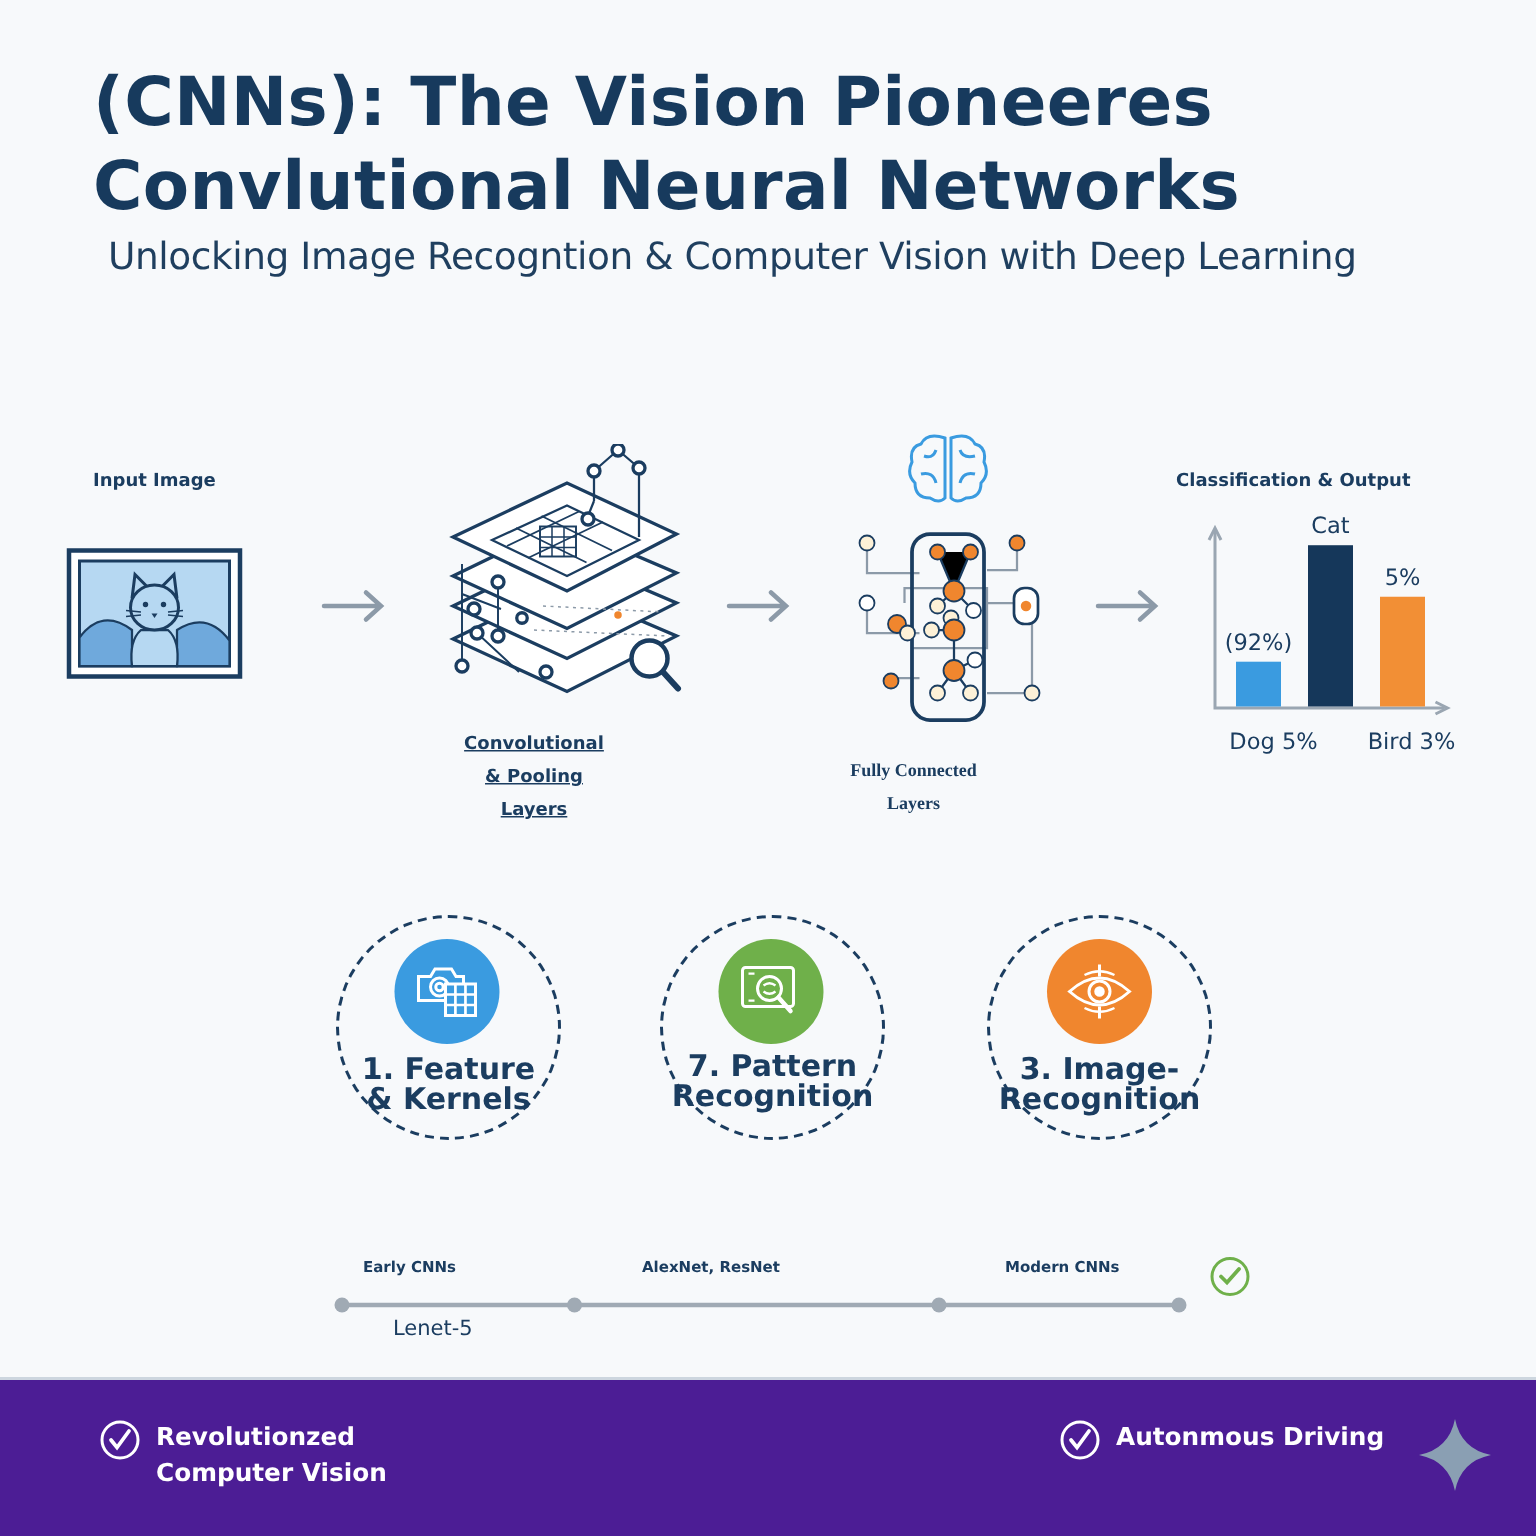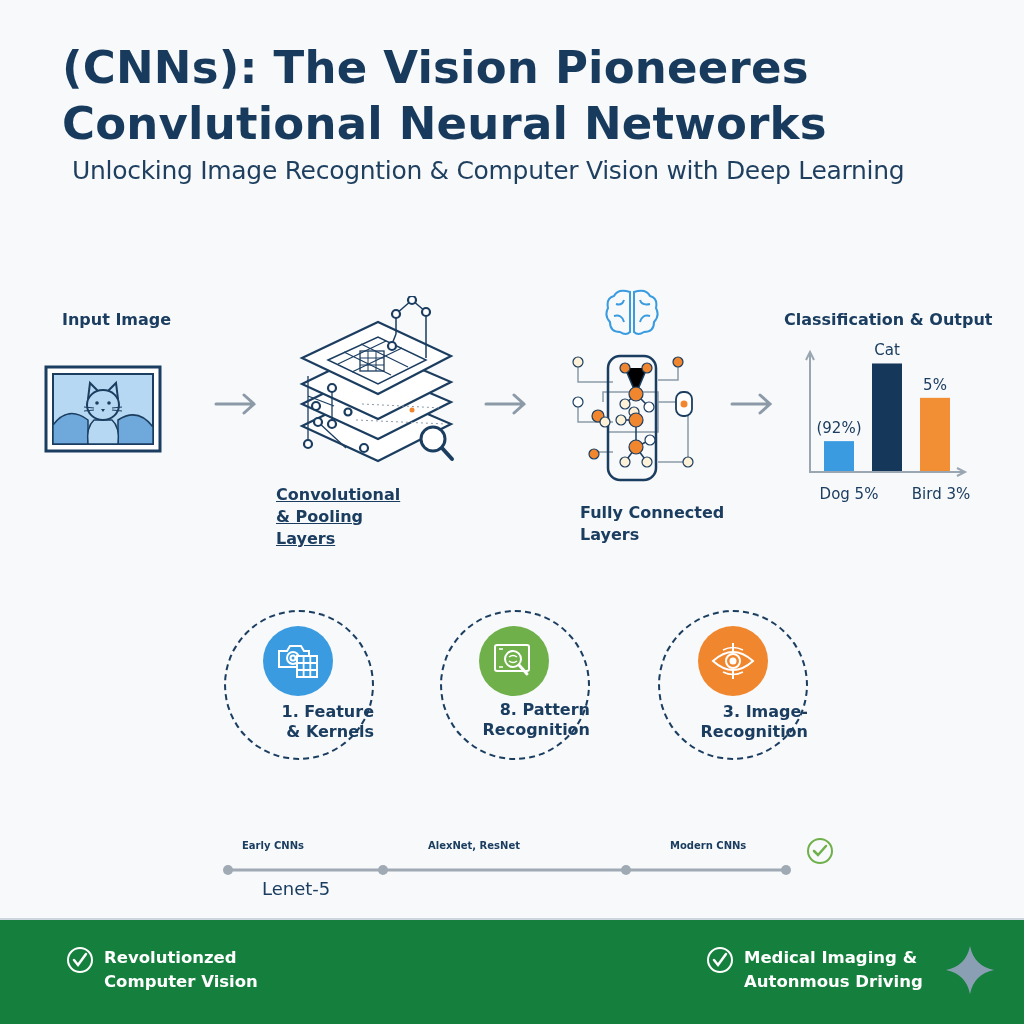--- a/index.html
+++ b/index.html
@@ -16,40 +16,40 @@
       font-family: "DejaVu Sans", sans-serif;
       font-weight: bold; font-size: 45px; line-height: 56px;
       color: #173a5d; letter-spacing: 0.2px;
     }
     .subtitle {
       left: 72px; top: 156px;
       font-size: 25px; color: #1f3f5f; font-weight: normal;
       letter-spacing: -0.3px;
     }
     .stage-label {
-      font-weight: bold; font-size: 16px; color: #1b3d60; 
+      font-weight: bold; font-size: 12px; color: #1b3d60; text-align: center;
       line-height: 22px;
     }
     .arrow { color: #8c9aa8; }
     .dashed-circle {
       width: 150px; height: 150px; border-radius: 50%;
       border: 2.5px dashed #1b3d60;
     }
     .badge {
       width: 70px; height: 70px; border-radius: 50%;
       display: flex; align-items: center; justify-content: center;
     }
     .circle-label {
-      font-weight: bold; font-size: 16px; color: #1b3d60; text-align: right; line-height: 20px;
+      font-weight: bold; font-size: 20px; color: #1b3d60; text-align: center; line-height: 20px;
     }
     .timeline-label { font-weight: bold; font-size: 10px; color: #1b3d60; }
-    .timeline-sub { font-size: 18px; color: #1b3d60; }
+    .timeline-sub { font-size: 14px; color: #1b3d60; }
     .footer {
       left: 0; top: 918px; width: 1024px; height: 106px;
-      background: #15803d;
+      background: #4c1d95;
       border-top: 2px solid #cdd6df;
     }
     .footer-item {
       display: flex; align-items: flex-start; gap: 10px;
       color: #ffffff; font-weight: bold; font-size: 16.5px; line-height: 24px;
     }
   </style>
 </head>
 <body>
 
@@ -150,21 +150,21 @@
     <circle cx="10" cy="50" r="5" fill="#ffffff"></circle>
     <circle cx="30" cy="64" r="6" fill="#f0862e"></circle>
     <circle cx="37" cy="70" r="5" fill="#fdf1d7"></circle>
     <circle cx="26" cy="102" r="5" fill="#f0862e"></circle>
     <circle cx="110" cy="10" r="5" fill="#f0862e"></circle>
     <circle cx="120" cy="110" r="5" fill="#fdf1d7"></circle>
   </g>
   <rect x="108" y="40" width="16" height="24" rx="7" fill="#ffffff" stroke="#1b3d60" stroke-width="1.8"></rect>
   <circle cx="116" cy="52" r="3.5" fill="#f0862e"></circle>
 </svg>
-<div class="abs stage-label" style="left:580px; top:502px; width:164px;">
+<div class="abs stage-label" style="left:527px; top:502px; width:164px;font-family:Liberation Serif, serif;">
   <div>Fully Connected</div>
   <div>Layers</div>
 </div>
 
 <svg class="abs" style="left:730px; top:392px;" width="44" height="24" viewBox="0 0 44 24">
   <path d="M2 12 L40 12 M30 3 L40 12 L30 21" stroke="#8c9aa8" stroke-width="3" fill="none" stroke-linecap="round"></path>
 </svg>
 
 <div class="abs stage-label" style="left:784px; top:309px;">Classification &amp; Output</div>
 <svg class="abs" id="bar-chart" style="left:800px; top:340px;" width="180" height="170" viewBox="0 0 180 170">
@@ -206,21 +206,21 @@
     <g fill="none" stroke="#ffffff" stroke-width="2">
       <rect x="2" y="3" width="34" height="26" rx="2"></rect>
       <circle cx="20" cy="17" r="8" fill="#6fb04a"></circle>
       <path d="M26 23 L34 32" stroke-width="3" stroke-linecap="round"></path>
       <path d="M16 15 Q20 12 24 15 M16 19 Q20 22 24 19" stroke-width="1.5"></path>
       <path d="M6 7 L10 7 M6 25 L10 25" stroke-width="1.5"></path>
     </g>
   </svg>
 </div>
 <div class="abs circle-label" style="left:440px; top:700px; width:150px;">
-  <div>8. Pattern</div>
+  <div>7. Pattern</div>
   <div>Recognition</div>
 </div>
 
 <div class="abs dashed-circle" style="left:658px; top:610px;"></div>
 <div class="abs badge" style="left:698px; top:626px; background:#f0862e;">
   <svg width="46" height="40" viewBox="0 0 46 40">
     <g fill="none" stroke="#ffffff" stroke-width="2">
       <path d="M3 20 Q23 2 43 20 Q23 38 3 20 Z"></path>
       <circle cx="23" cy="20" r="7"></circle>
       <circle cx="23" cy="20" r="2.5" fill="#ffffff"></circle>
@@ -260,20 +260,19 @@
       <div>Revolutionzed</div>
       <div>Computer Vision</div>
     </div>
   </div>
   <div class="abs footer-item" style="left:706px; top:26px;">
     <svg width="28" height="28" viewBox="0 0 28 28">
       <circle cx="14" cy="14" r="12" fill="none" stroke="#ffffff" stroke-width="2"></circle>
       <path d="M8 14 L12 19 L20 8" fill="none" stroke="#ffffff" stroke-width="2.5" stroke-linecap="round"></path>
     </svg>
     <div>
-      <div>Medical Imaging &amp;</div>
       <div>Autonmous Driving</div>
     </div>
   </div>
   <svg class="abs" style="left:944px; top:24px;" width="52" height="52" viewBox="0 0 52 52">
     <path d="M26 2 Q30 22 50 26 Q30 30 26 50 Q22 30 2 26 Q22 22 26 2 Z" fill="#8a9fb3"></path>
   </svg>
 </div>
 
 </body></html>

